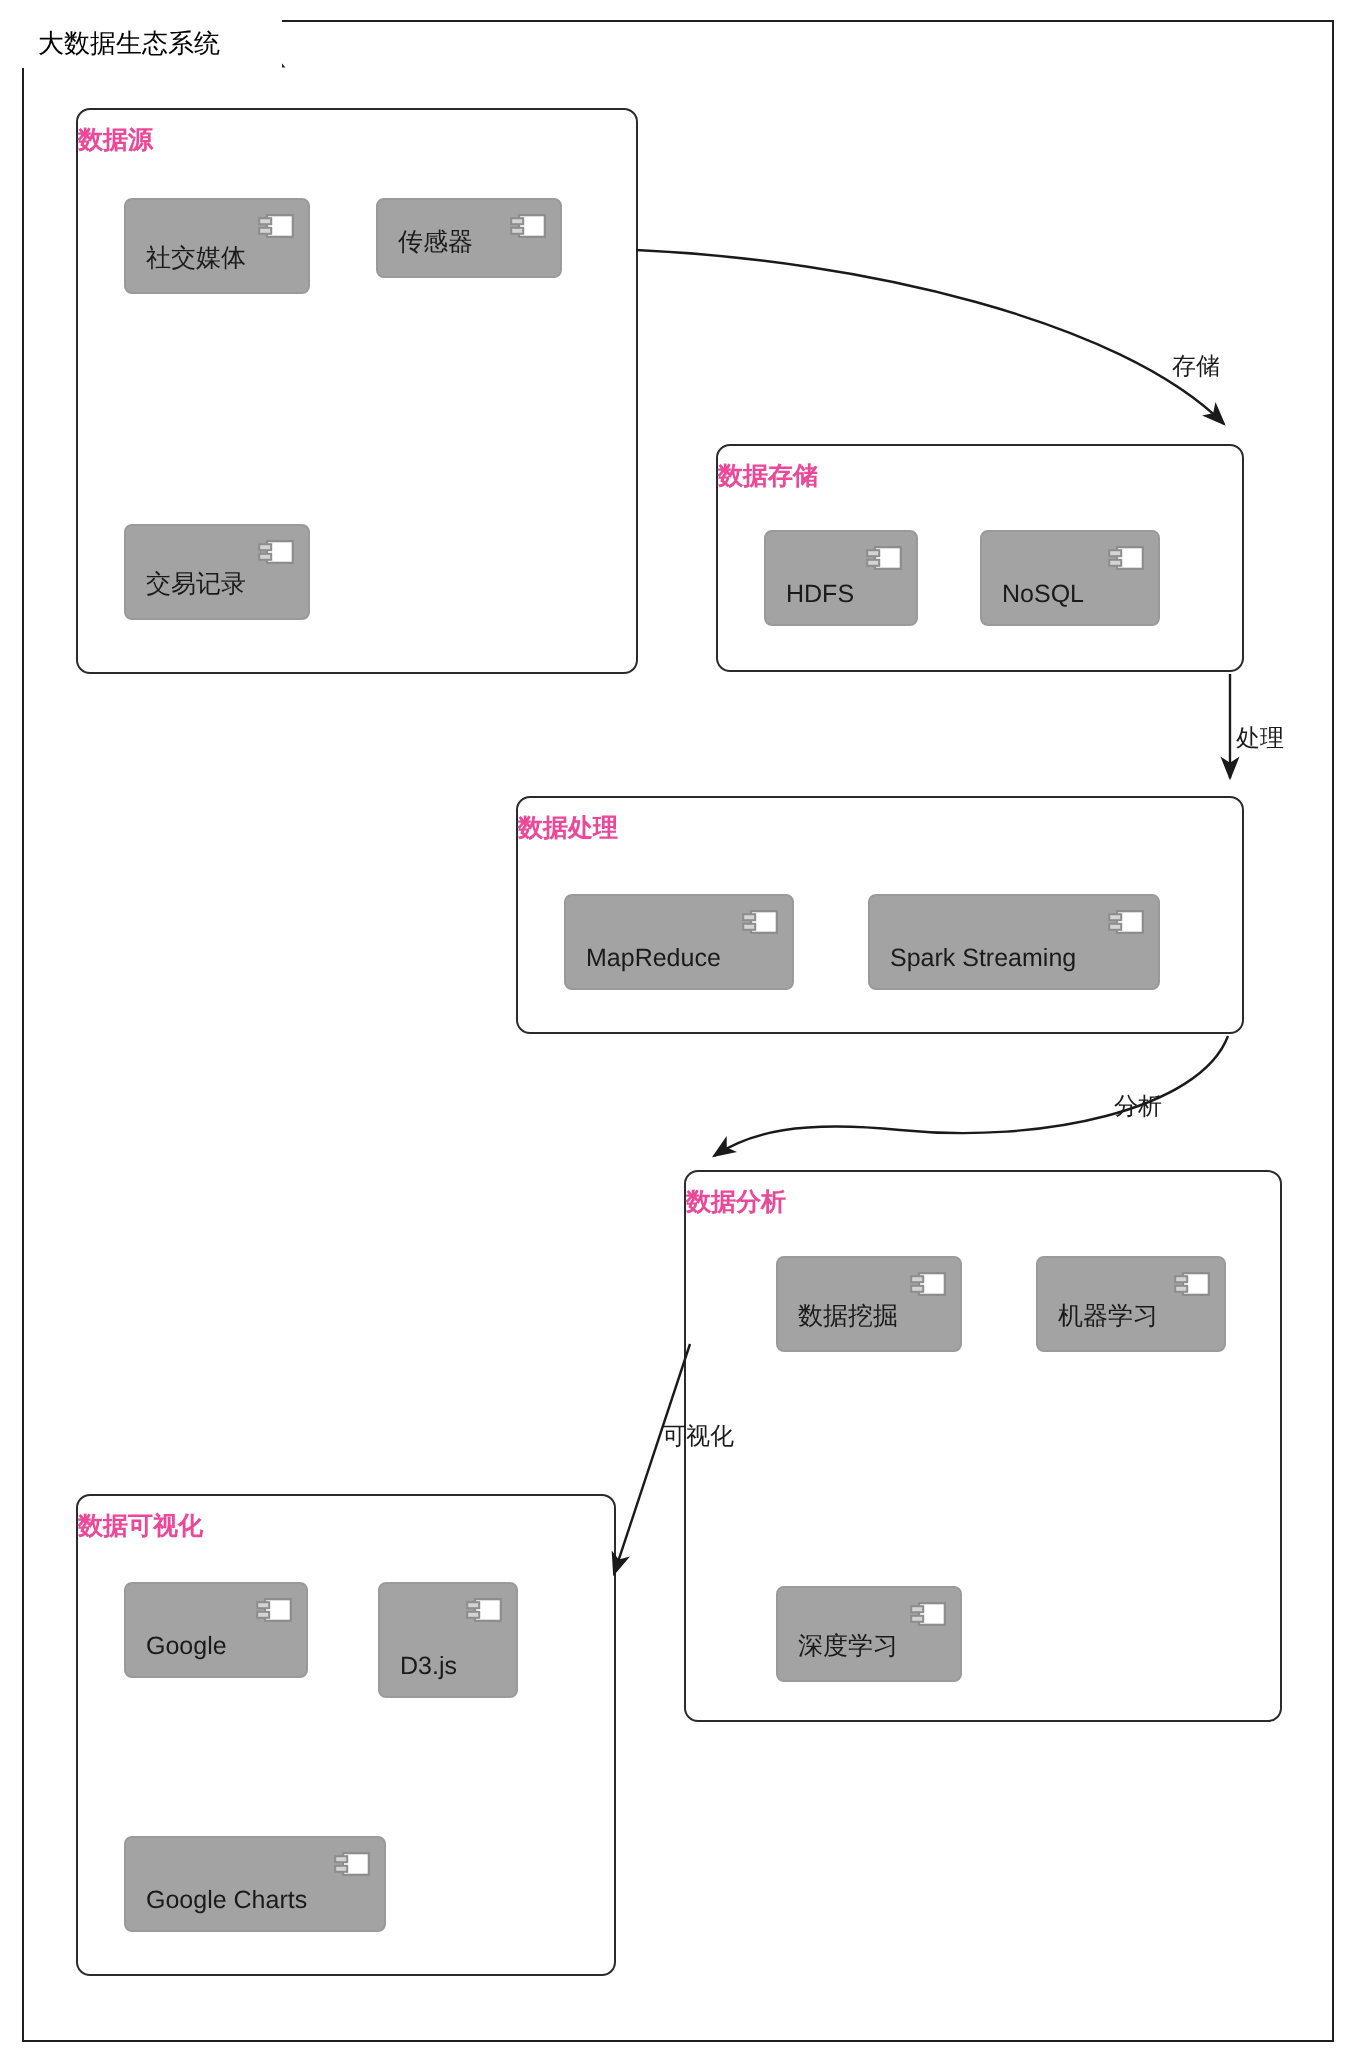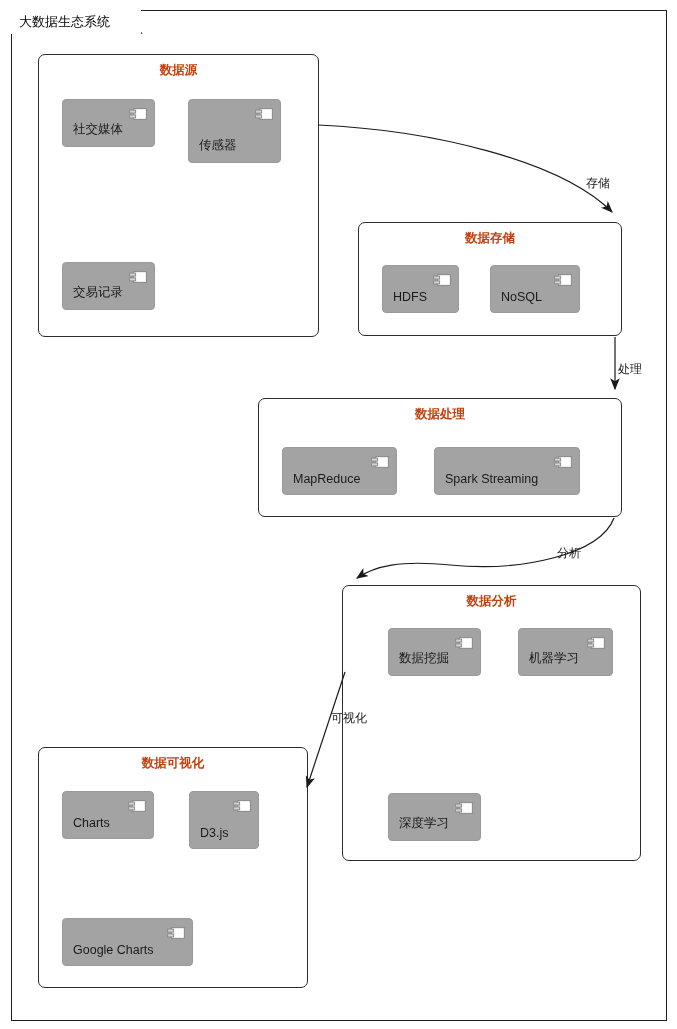--- a/index.html
+++ b/index.html
@@ -68,24 +68,23 @@
     box-sizing: border-box;
     background: #ffffff;
     border: 1.2px solid #2b2b2b;
     border-radius: 7px;
   }
   .pkg-title {
     position: absolute;
     left: 0;
     right: 0;
     top: 7px;
-    text-align: center;
     font-size: 12.5px;
     font-weight: bold;
-    color: #c2410c;
+    color: #ec4899;
     white-space: nowrap;
   }
 
   
   .comp {
     position: absolute;
     box-sizing: border-box;
     background: #a3a3a3;
     border: 1.1px solid #9a9a9a;
     border-radius: 4px;
@@ -144,21 +143,21 @@
         <div class="pkg-title">数据源</div>
       </div>
       <div class="comp" style="left: 62px; top: 99px; width: 93px; height: 48px;">
         <span class="comp-icon"><svg viewBox="0 0 18 12" width="18" height="12">
             <rect x="4.5" y="0.6" width="12.9" height="10.8" fill="#ffffff" stroke="#8d8d8d" stroke-width="1.1"></rect>
             <rect x="0.6" y="2.1" width="6" height="3" fill="#d4d4d4" stroke="#8d8d8d" stroke-width="1"></rect>
             <rect x="0.6" y="6.9" width="6" height="3" fill="#d4d4d4" stroke="#8d8d8d" stroke-width="1"></rect>
           </svg></span>
         <span class="comp-label">社交媒体</span>
       </div>
-      <div class="comp" style="left: 188px; top: 99px; width: 93px; height: 64px;">
+      <div class="comp" style="left: 188px; top: 99px; width: 93px; height: 40px;">
         <span class="comp-icon"><svg viewBox="0 0 18 12" width="18" height="12">
             <rect x="4.5" y="0.6" width="12.9" height="10.8" fill="#ffffff" stroke="#8d8d8d" stroke-width="1.1"></rect>
             <rect x="0.6" y="2.1" width="6" height="3" fill="#d4d4d4" stroke="#8d8d8d" stroke-width="1"></rect>
             <rect x="0.6" y="6.9" width="6" height="3" fill="#d4d4d4" stroke="#8d8d8d" stroke-width="1"></rect>
           </svg></span>
         <span class="comp-label">传感器</span>
       </div>
       <div class="comp" style="left: 62px; top: 262px; width: 93px; height: 48px;">
         <span class="comp-icon"><svg viewBox="0 0 18 12" width="18" height="12">
             <rect x="4.5" y="0.6" width="12.9" height="10.8" fill="#ffffff" stroke="#8d8d8d" stroke-width="1.1"></rect>
@@ -234,21 +233,21 @@
       </div>
       <div class="pkg" style="left: 38px; top: 747px; width: 270px; height: 241px;">
         <div class="pkg-title">数据可视化</div>
       </div>
       <div class="comp" style="left: 62px; top: 791px; width: 92px; height: 48px;">
         <span class="comp-icon"><svg viewBox="0 0 18 12" width="18" height="12">
             <rect x="4.5" y="0.6" width="12.9" height="10.8" fill="#ffffff" stroke="#8d8d8d" stroke-width="1.1"></rect>
             <rect x="0.6" y="2.1" width="6" height="3" fill="#d4d4d4" stroke="#8d8d8d" stroke-width="1"></rect>
             <rect x="0.6" y="6.9" width="6" height="3" fill="#d4d4d4" stroke="#8d8d8d" stroke-width="1"></rect>
           </svg></span>
-        <span class="comp-label">Charts</span>
+        <span class="comp-label">Google</span>
       </div>
       <div class="comp" style="left: 189px; top: 791px; width: 70px; height: 58px;">
         <span class="comp-icon"><svg viewBox="0 0 18 12" width="18" height="12">
             <rect x="4.5" y="0.6" width="12.9" height="10.8" fill="#ffffff" stroke="#8d8d8d" stroke-width="1.1"></rect>
             <rect x="0.6" y="2.1" width="6" height="3" fill="#d4d4d4" stroke="#8d8d8d" stroke-width="1"></rect>
             <rect x="0.6" y="6.9" width="6" height="3" fill="#d4d4d4" stroke="#8d8d8d" stroke-width="1"></rect>
           </svg></span>
         <span class="comp-label">D3.js</span>
       </div>
       <div class="comp" style="left: 62px; top: 918px; width: 131px; height: 48px;">

